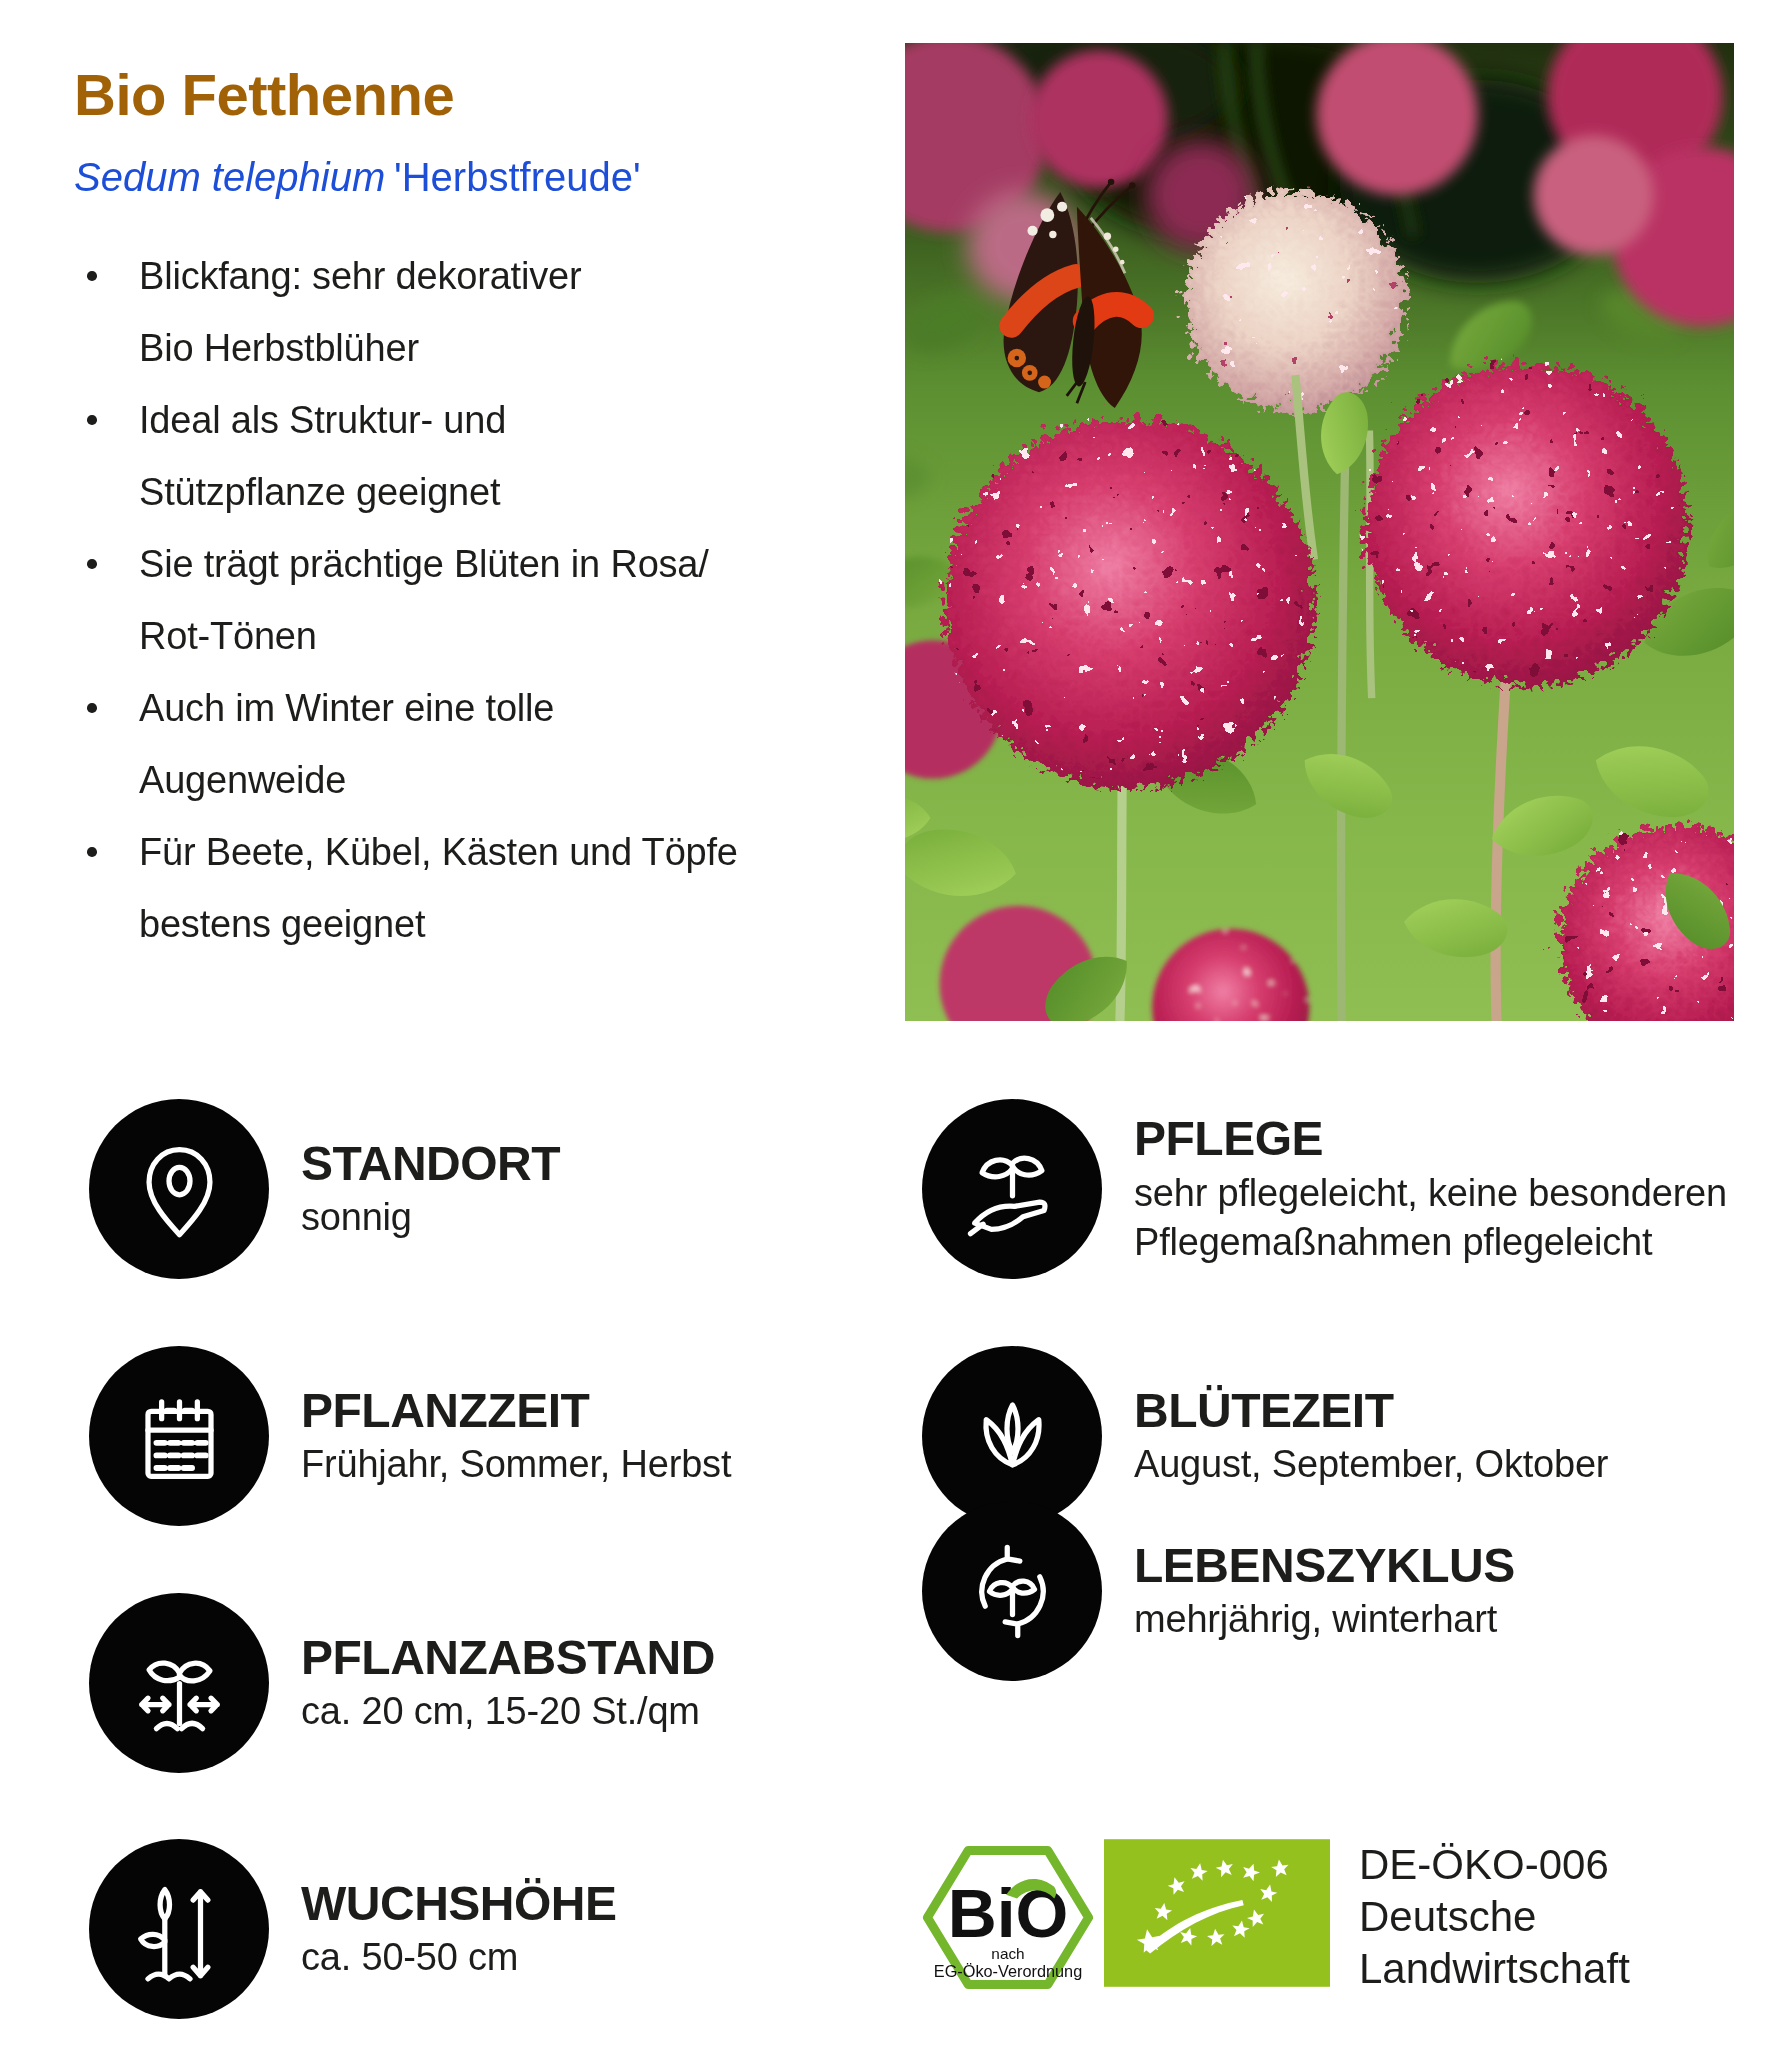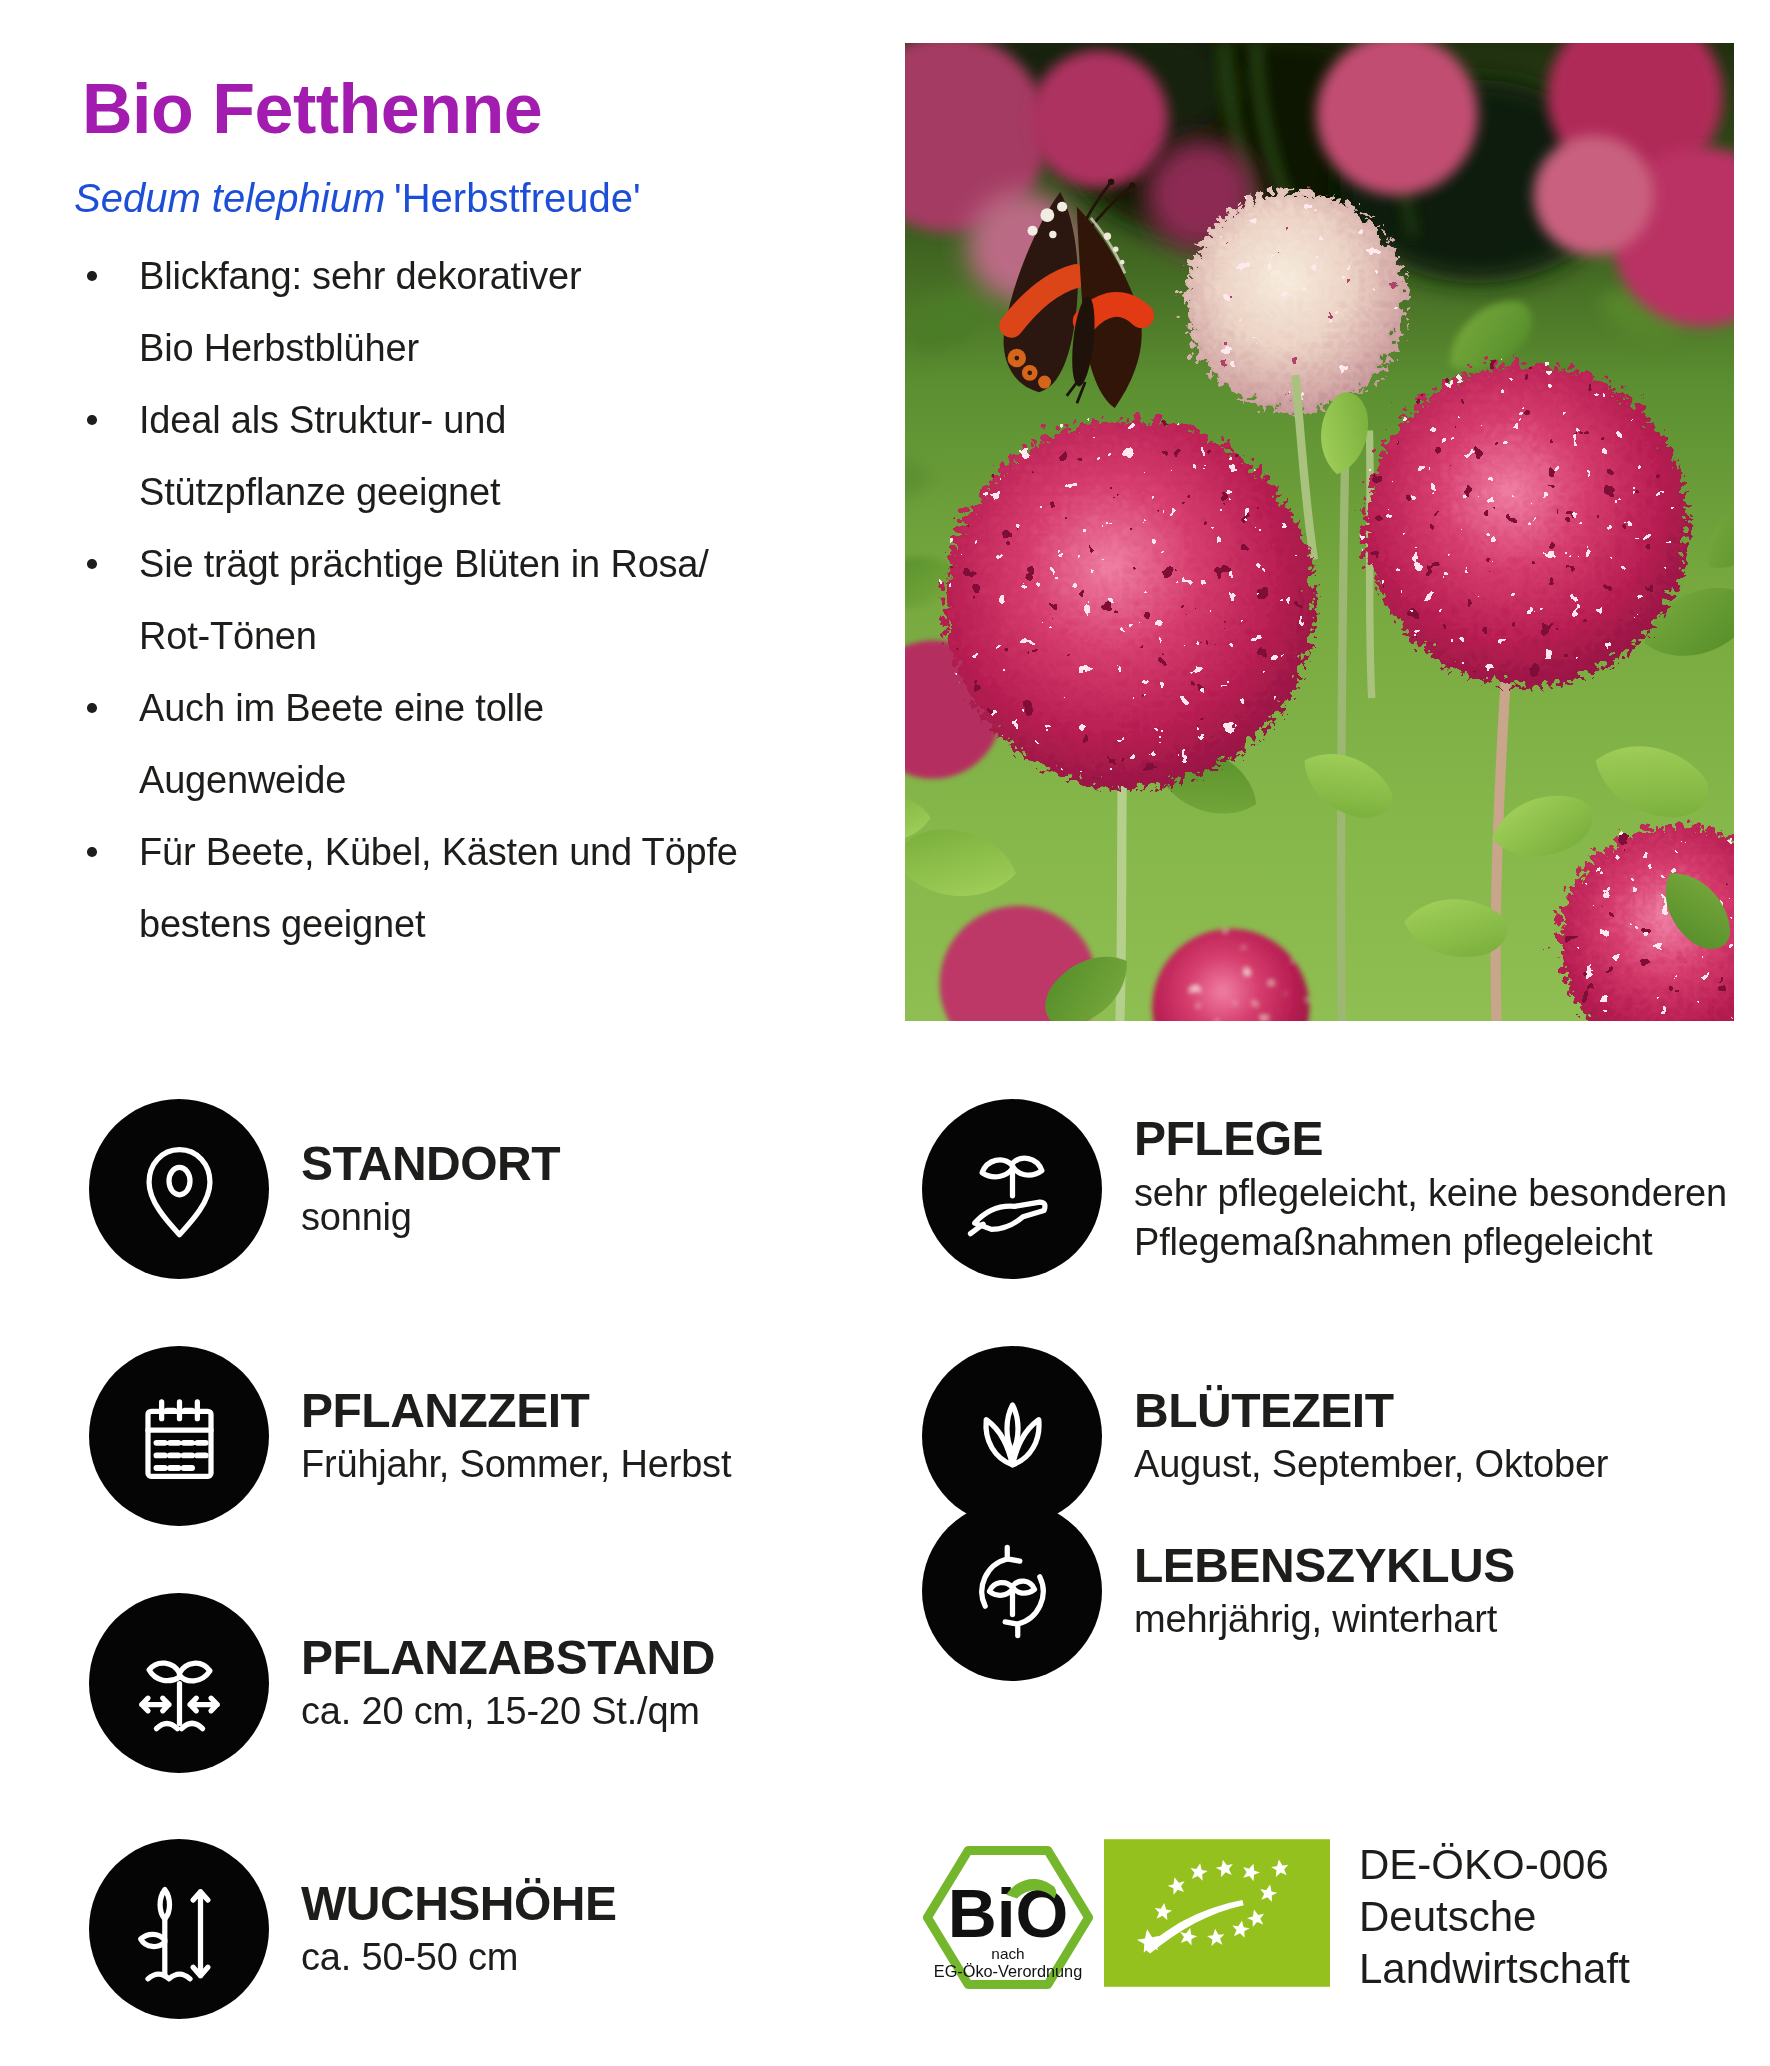--- a/index.html
+++ b/index.html
@@ -2,21 +2,21 @@
 <html style="font-size:7.4px"><head>
 <meta charset="utf-8">
 <style>
   html,body{margin:0;padding:0}
   body{
     width:1771px;height:2066px;background:#ffffff;position:relative;overflow:hidden;
     font-family:"Liberation Sans",sans-serif;color:#1d1d1b;
   }
   
   .header{position:absolute;left:74px;top:61px}
-  h1{margin:8px;font-size:70px;font-weight:700;color:#a21caf;letter-spacing:-0.5px}
+  h1{margin:0;font-size:58px;font-weight:700;color:#a16207;letter-spacing:-0.5px}
   .subtitle{margin:27px 0 0 0;font-size:40px;color:#1d4ed8}
   .subtitle .species{font-style:italic}
   .subtitle .cultivar{margin-left:.22em}
   
   .bullets{position:absolute;left:86px;top:240px;margin:0;padding:0;list-style:none;
            font-size:38px;letter-spacing:-0.2px;line-height:72px;width:793px}
   .bullets li{position:relative;padding-left:53px}
   .bullets li::before{content:"";position:absolute;left:0.9px;top:31px;width:9.7px;height:9.7px;
            border-radius:50%;background:#1d1d1b}
   .bullets span{display:block}
@@ -60,21 +60,21 @@
     </li>
   <li>
       <span>Ideal als Struktur- und</span>
       <span>Stützpflanze geeignet</span>
     </li>
   <li>
       <span>Sie trägt prächtige Blüten in Rosa/</span>
       <span>Rot-Tönen</span>
     </li>
   <li>
-      <span>Auch im Beete eine tolle</span>
+      <span>Auch im Winter eine tolle</span>
       <span>Augenweide</span>
     </li>
   <li>
       <span>Für Beete, Kübel, Kästen und Töpfe</span>
       <span>bestens geeignet</span>
     </li>
 </ul>
 
 <figure class="photo">
 <svg viewBox="0 0 1794 2120" preserveAspectRatio="none">

